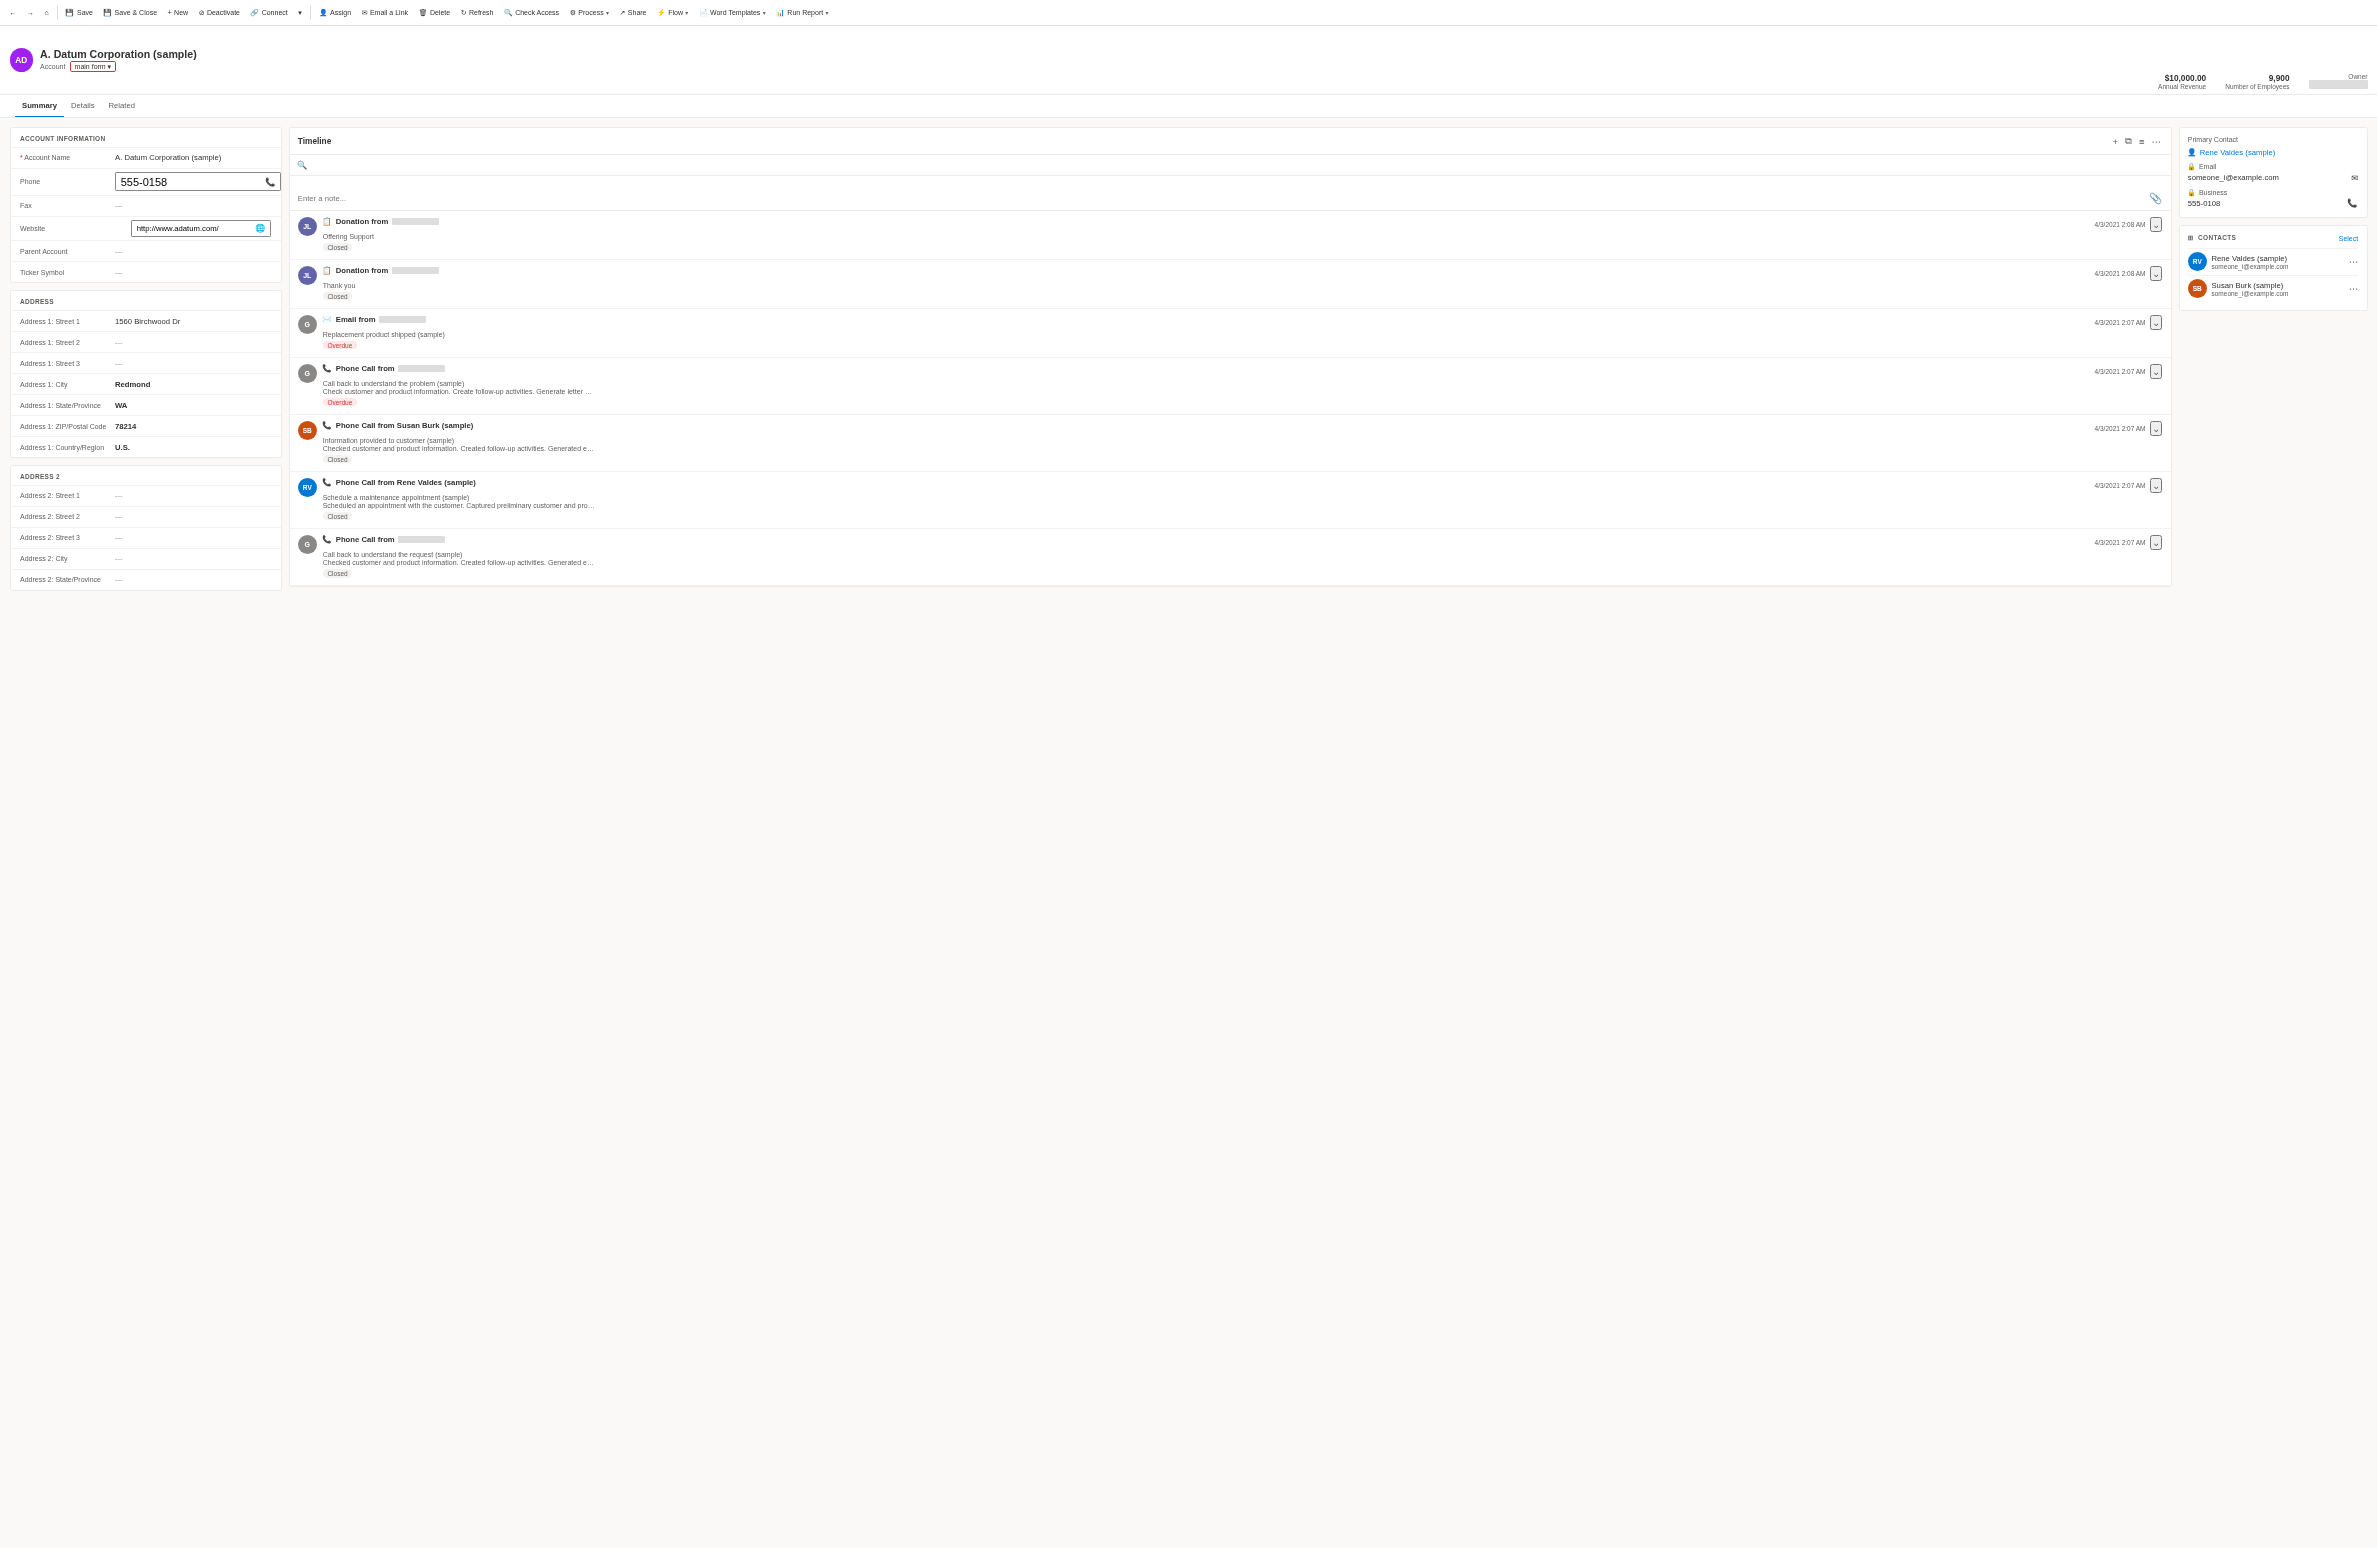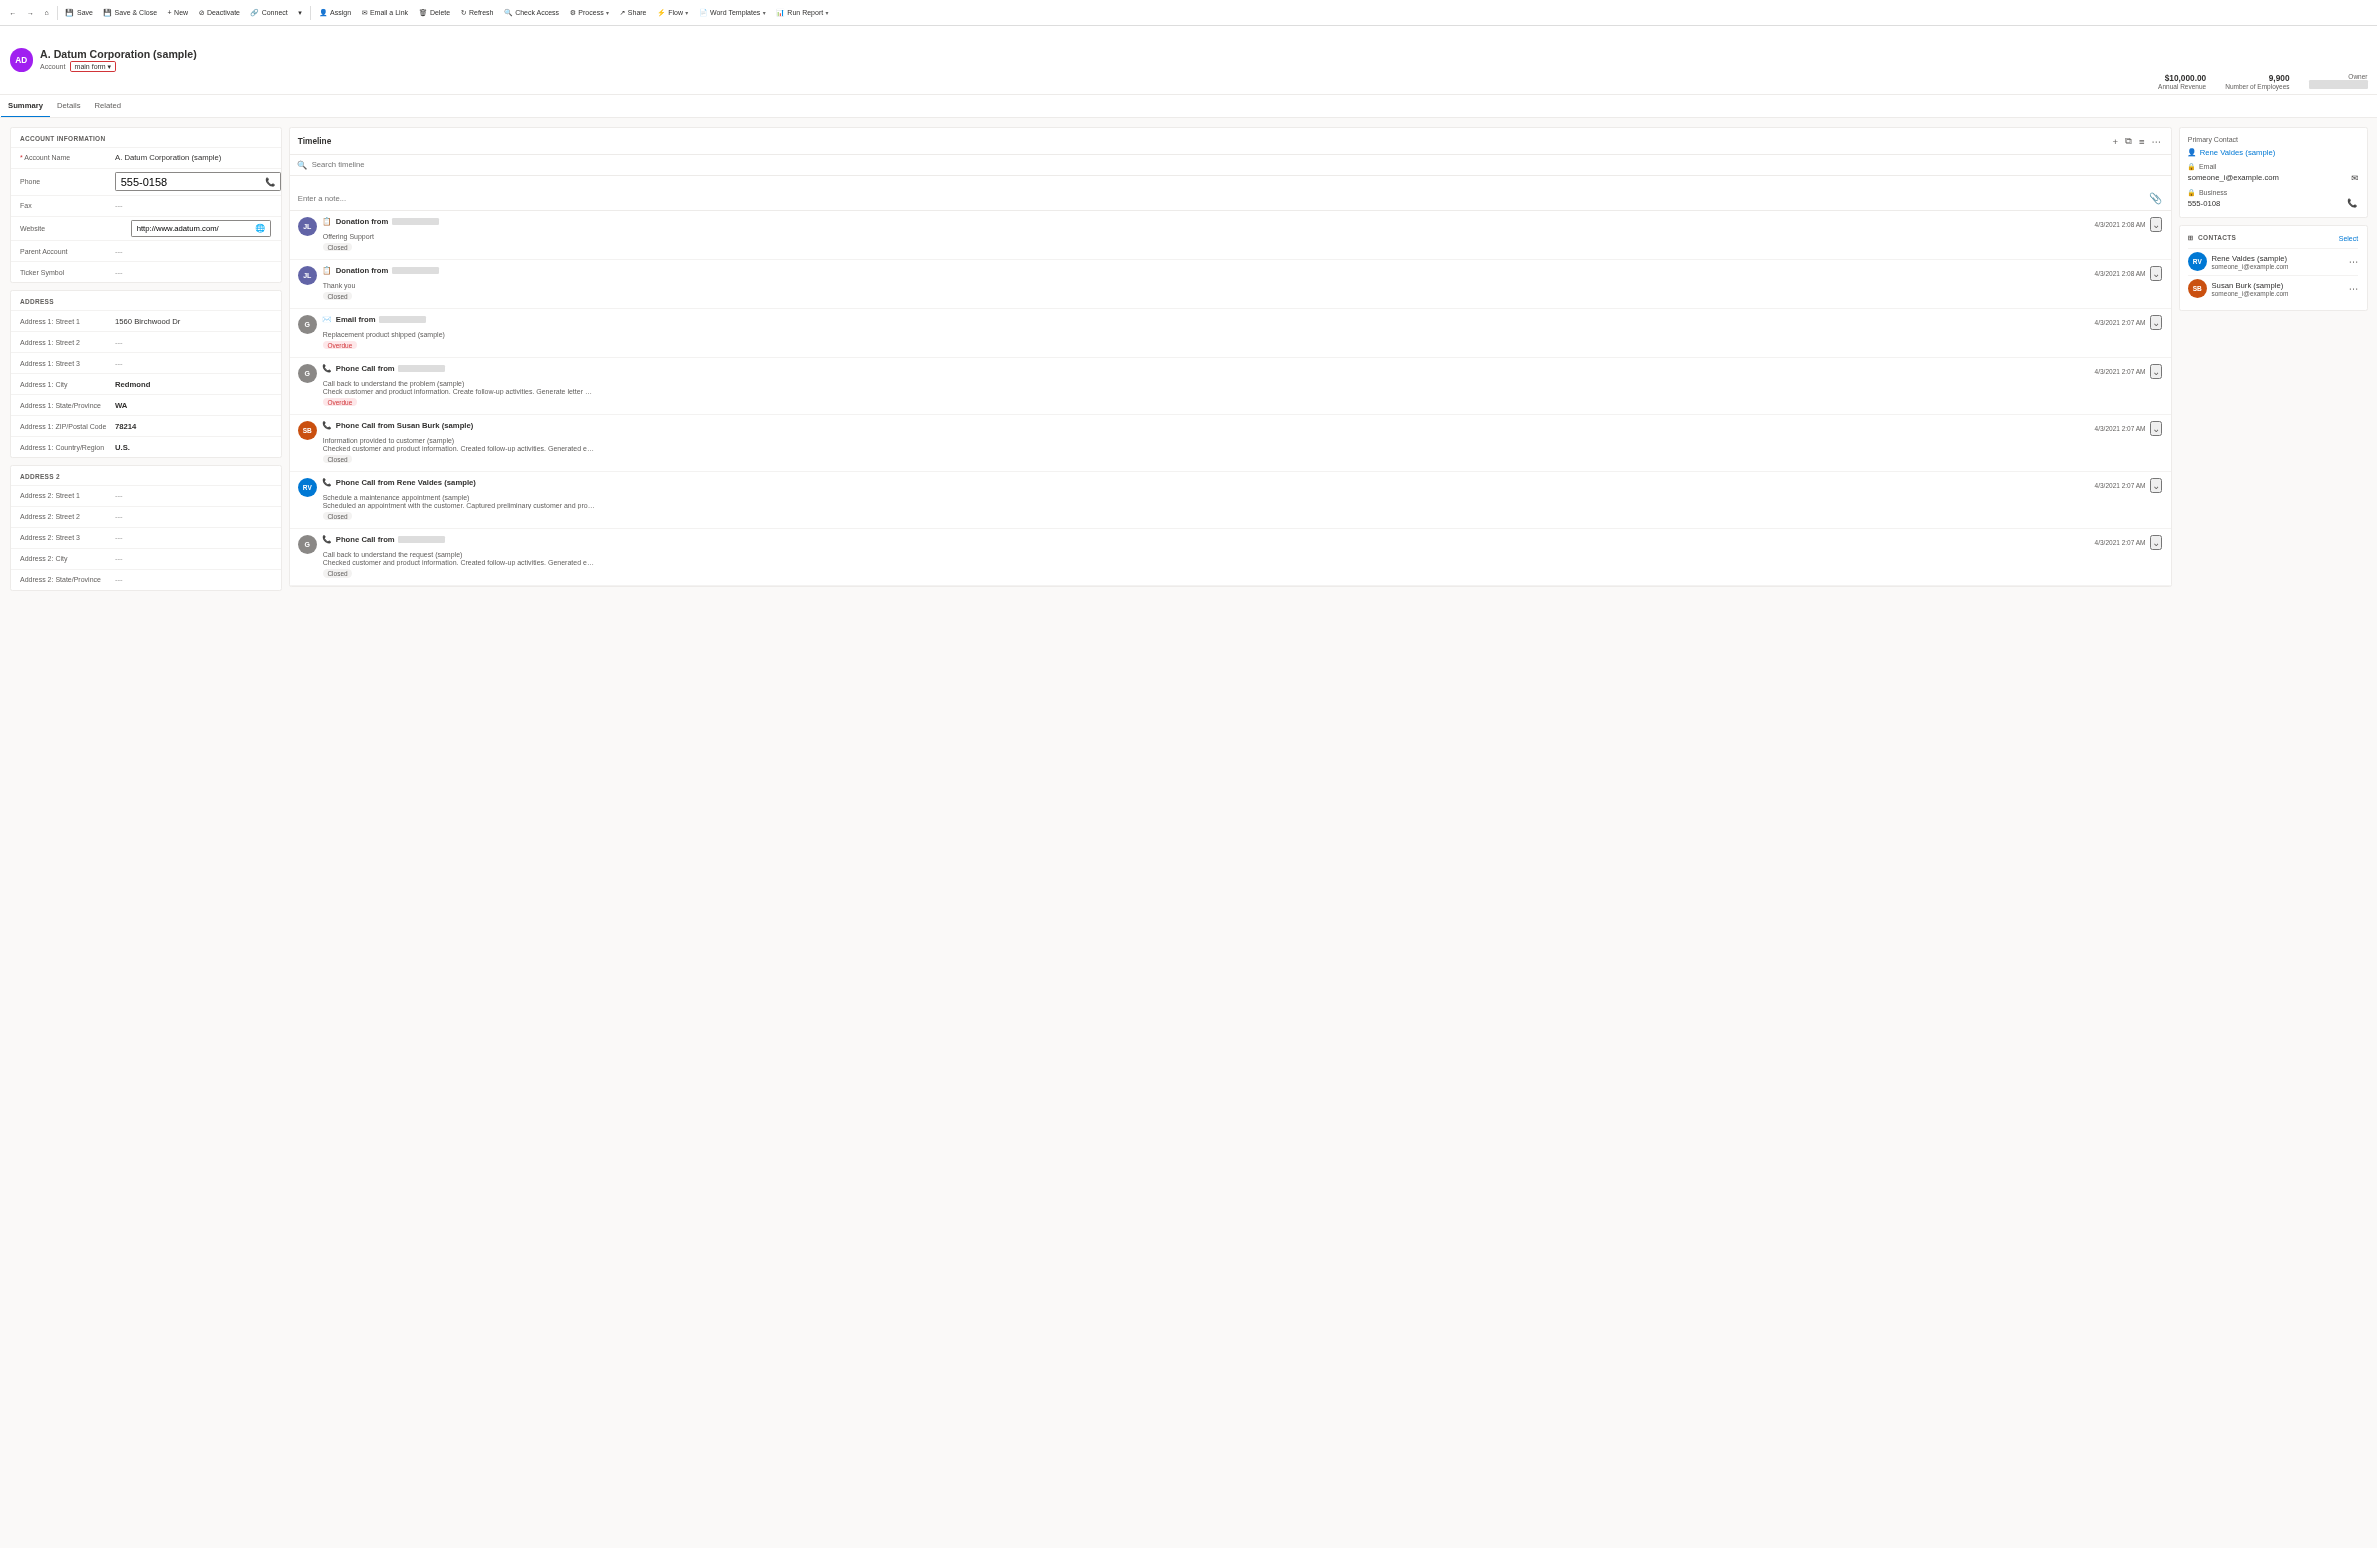--- a/index.html
+++ b/index.html
@@ -71,21 +71,21 @@
     .stat-label { font-size: 6.5px; color: #605e5c; }
     .owner-placeholder {
       width: 59px; height: 9.5px;
       background: #ddd;
       border-radius: 1.2px;
     }
 
     
     .nav-tabs {
       display: flex;
-      padding: 0 1px;
+      padding: 0 15px;
       border-bottom: 0.6px solid #edebe9;
       background: #fff;
     }
     .nav-tab {
       padding: 5.9px 7px;
       font-size: 7.7px;
       color: #605e5c;
       cursor: pointer;
       border-bottom: 1.2px solid transparent;
       margin-bottom: -0.6px;
@@ -533,21 +533,20 @@
         <div class="timeline-actions">
           <button class="timeline-action-btn">+</button>
           <button class="timeline-action-btn">⧉</button>
           <button class="timeline-action-btn">≡</button>
           <button class="timeline-action-btn">⋯</button>
         </div>
       </div>
 
       <div class="timeline-search">
         <span class="search-icon-sm">🔍</span>
-        <input type="text" placeholder="Search timeline" style="">
       </div>
 
       <div class="note-input">
         <input type="text" placeholder="Enter a note..." style="">
         <span class="attach-icon">📎</span>
       </div>
 
       <div class="timeline-items">
 
         <div class="timeline-item">

